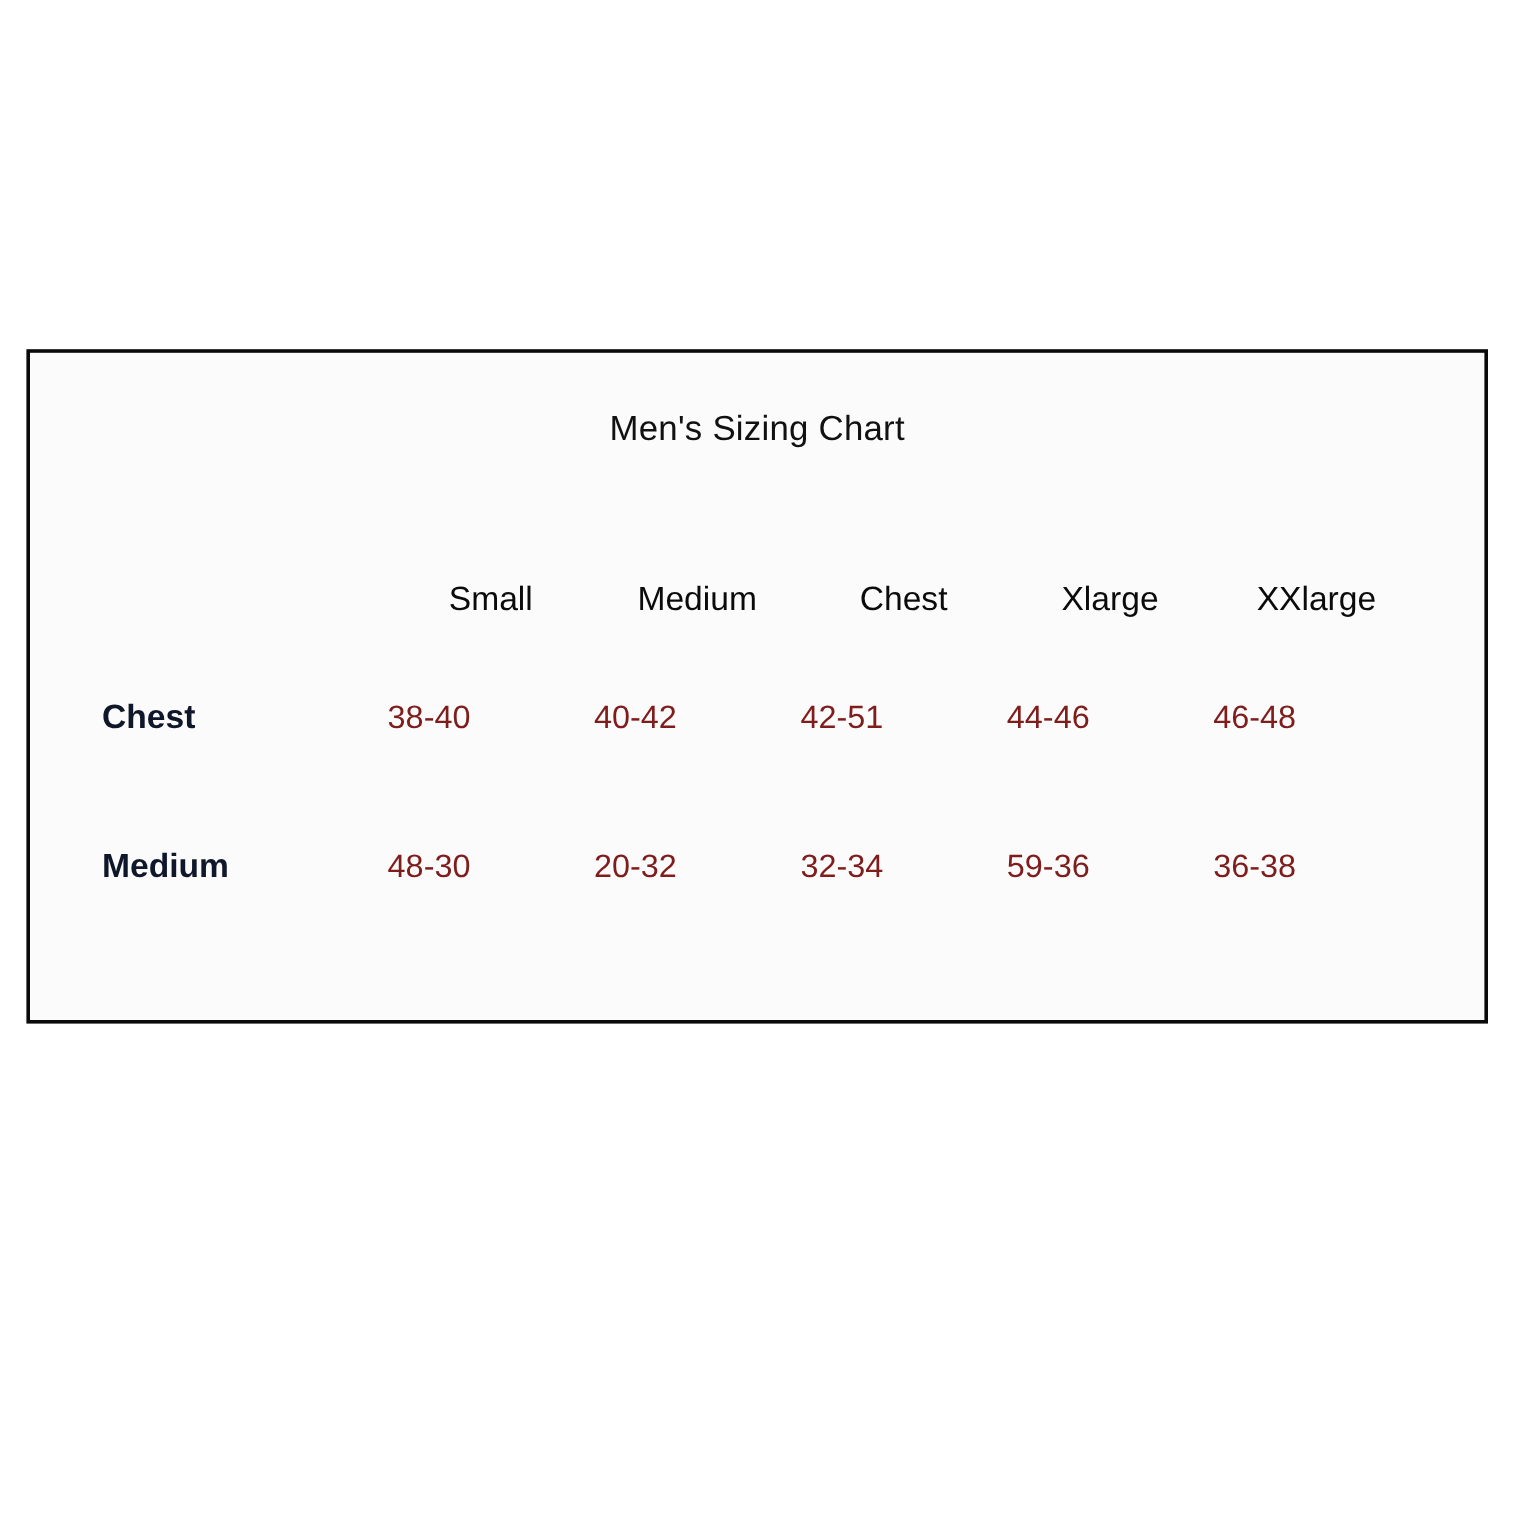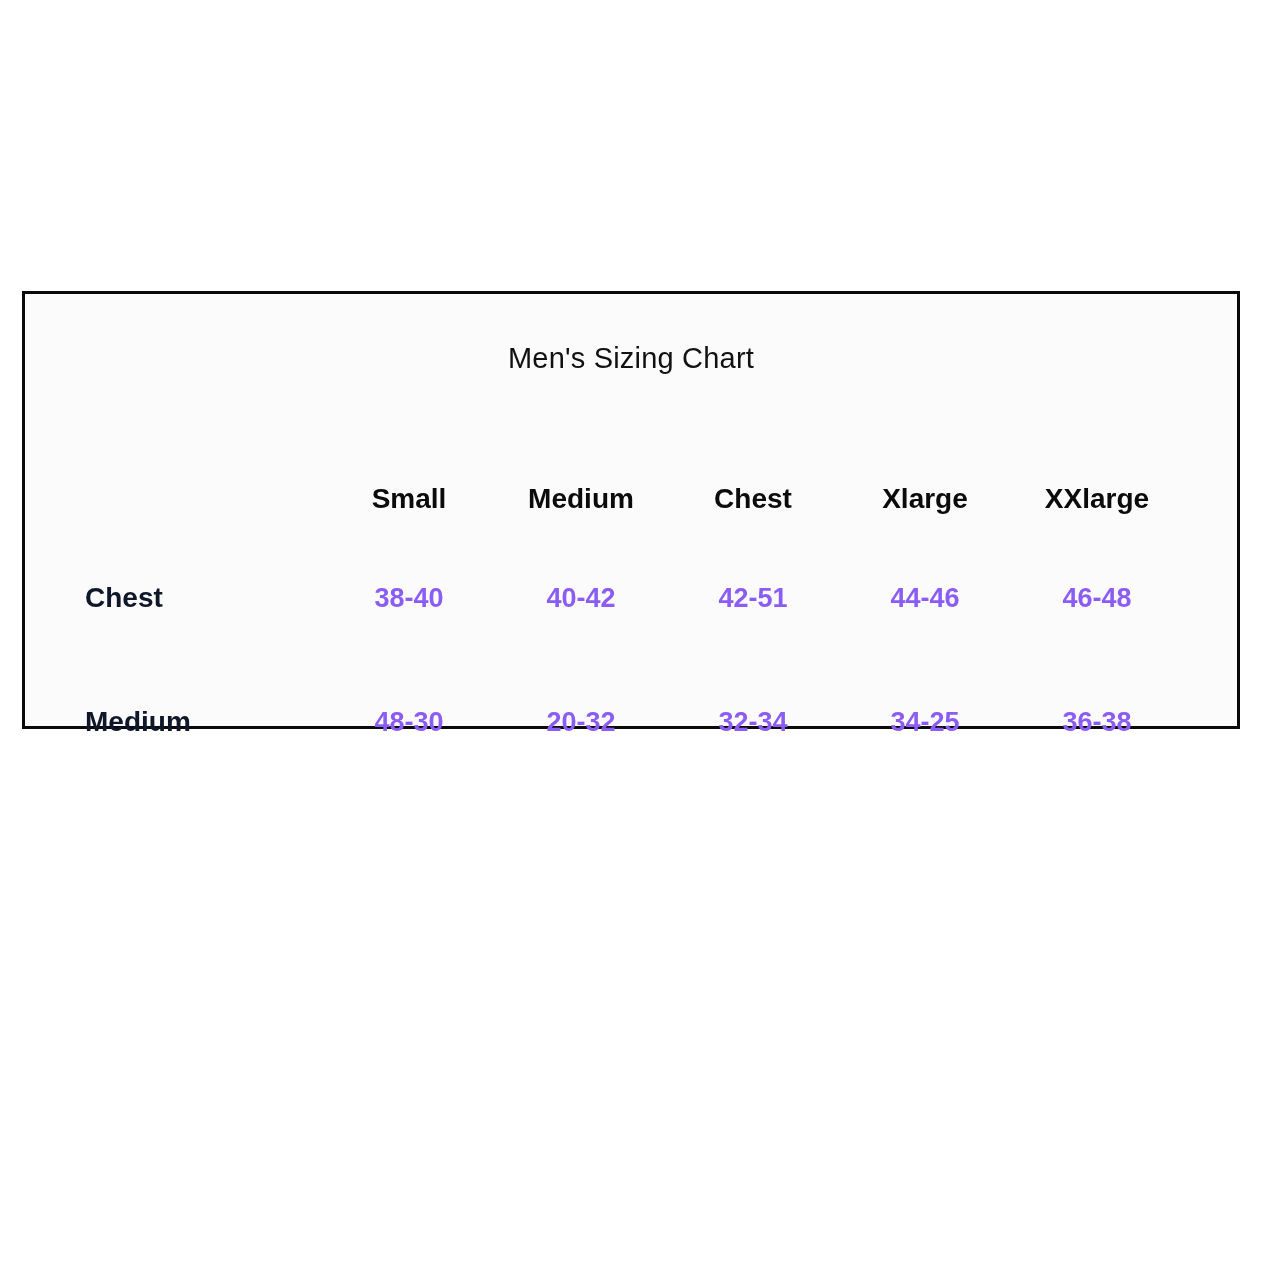--- a/index.html
+++ b/index.html
@@ -14,21 +14,21 @@
     color: #000000;
     position: relative;
     overflow: hidden;
   }
 
   #chart-card {
     position: absolute;
     left: 22px;
     top: 291px;
     width: 1218px;
-    height: 438px;
+    height: 562px;
     background: #fbfbfb;
     border: 3px solid #0a0a0a;
     box-sizing: border-box;
     padding-left: 40px;
   }
 
   #chart-title {
     position: absolute;
     left: 0;
     right: 0;
@@ -55,41 +55,41 @@
     border: none;
     vertical-align: middle;
   }
 
   .col-row-label { width: 238px; }
   .col-size { width: 172px; }
 
   thead th {
     height: 74px;
     font-size: 28px;
-    font-weight: bold;
+    font-weight: normal;
     color: #0b0b0b;
     text-align: center;
   }
   thead th.col-row-label { text-align: left; }
 
   tbody tr { height: 124px; }
 
   td.row-header {
     font-size: 28px;
     font-weight: bold;
     text-align: left;
     padding-left: 20px;
     color: #0f172a;
   }
 
   td.value-cell {
     font-size: 27px;
-    font-weight: 700;
-    text-align: center;
-    color: #8b5cf6;
+    font-weight: 400;
+    text-align: left;
+    color: #7f1d1d;
   }
 </style>
 </head>
 <body>
 
 <div id="chart-card">
 
   <div id="chart-title">Men's Sizing Chart</div>
 
   <table id="sizing-table">
@@ -110,19 +110,19 @@
         <td class="value-cell">40-42</td>
         <td class="value-cell">42-51</td>
         <td class="value-cell">44-46</td>
         <td class="value-cell">46-48</td>
       </tr>
       <tr>
         <td class="row-header">Medium</td>
         <td class="value-cell">48-30</td>
         <td class="value-cell">20-32</td>
         <td class="value-cell">32-34</td>
-        <td class="value-cell">34-25</td>
+        <td class="value-cell">59-36</td>
         <td class="value-cell">36-38</td>
       </tr>
     </tbody>
   </table>
 
 </div>
 
 </body></html>

